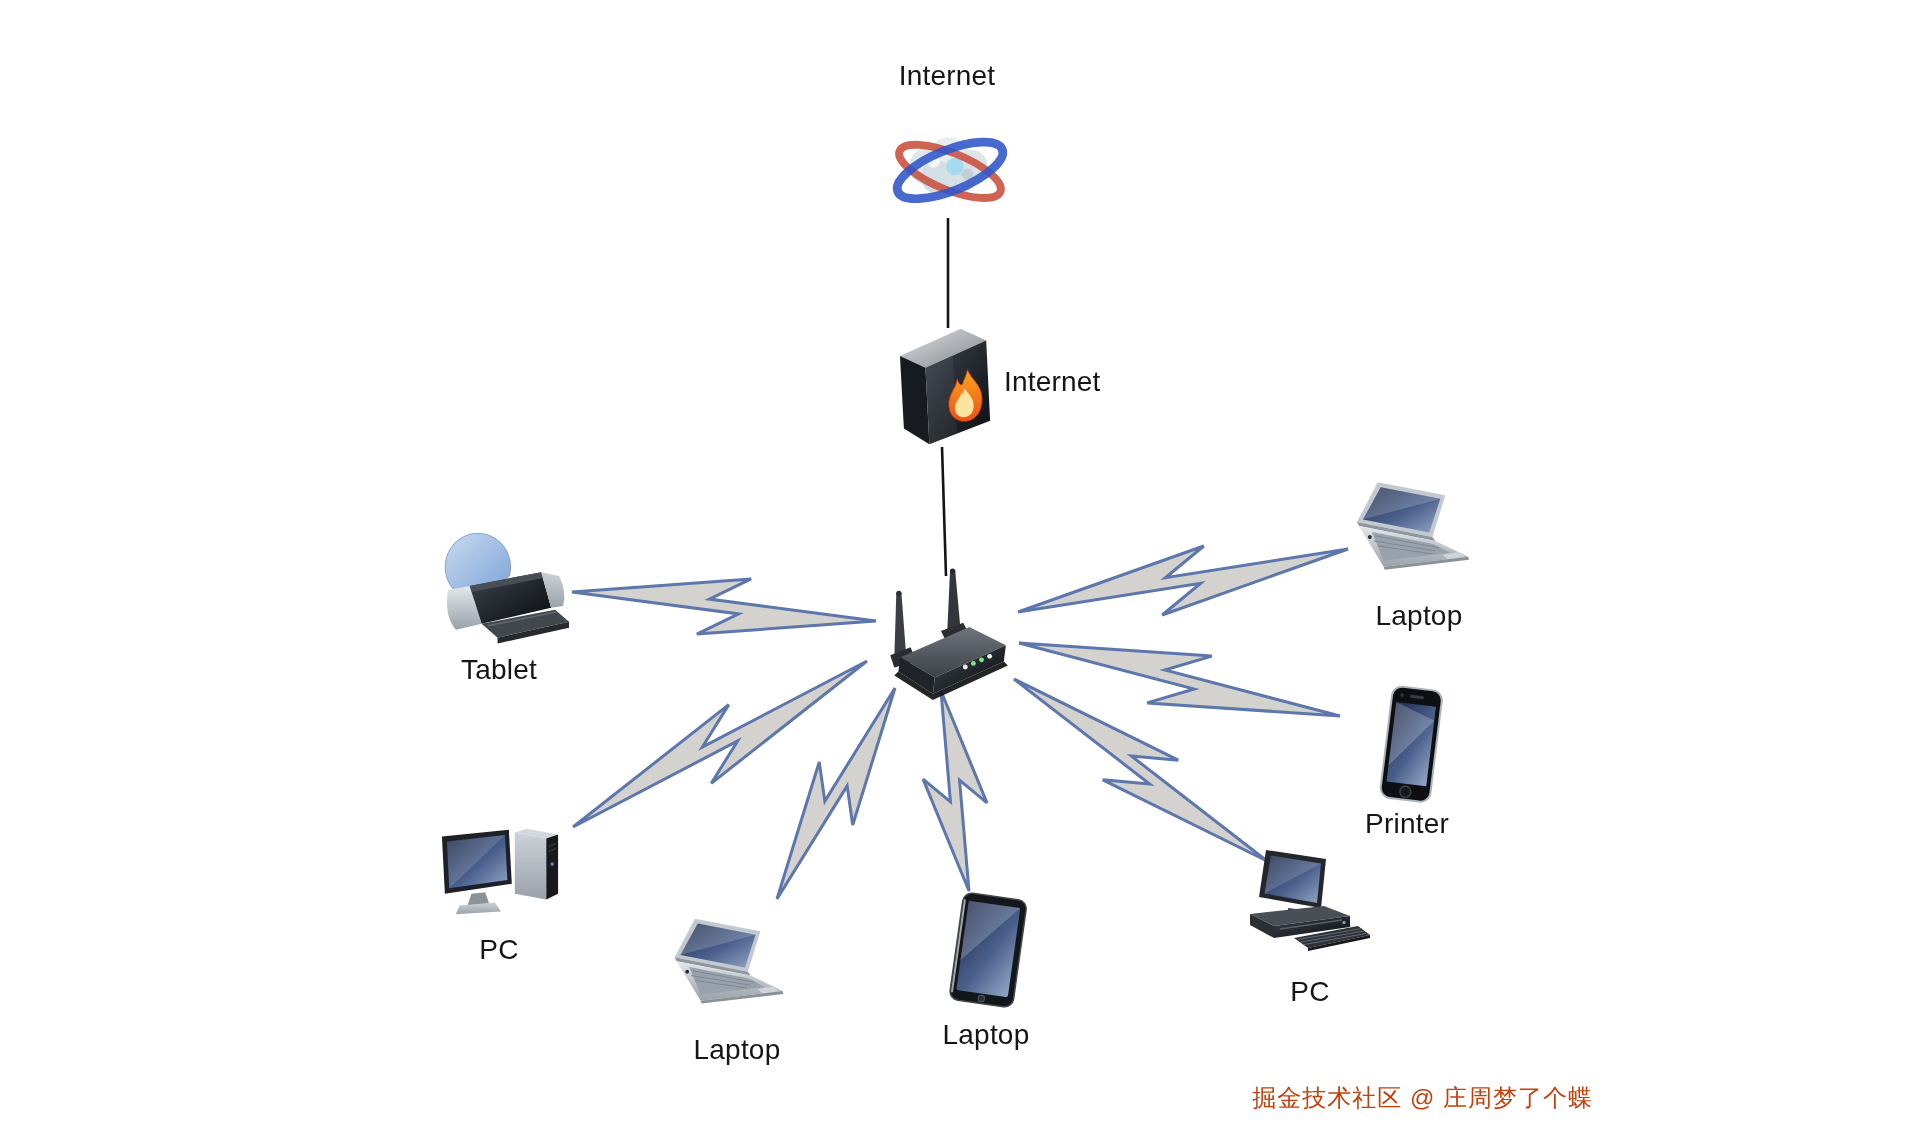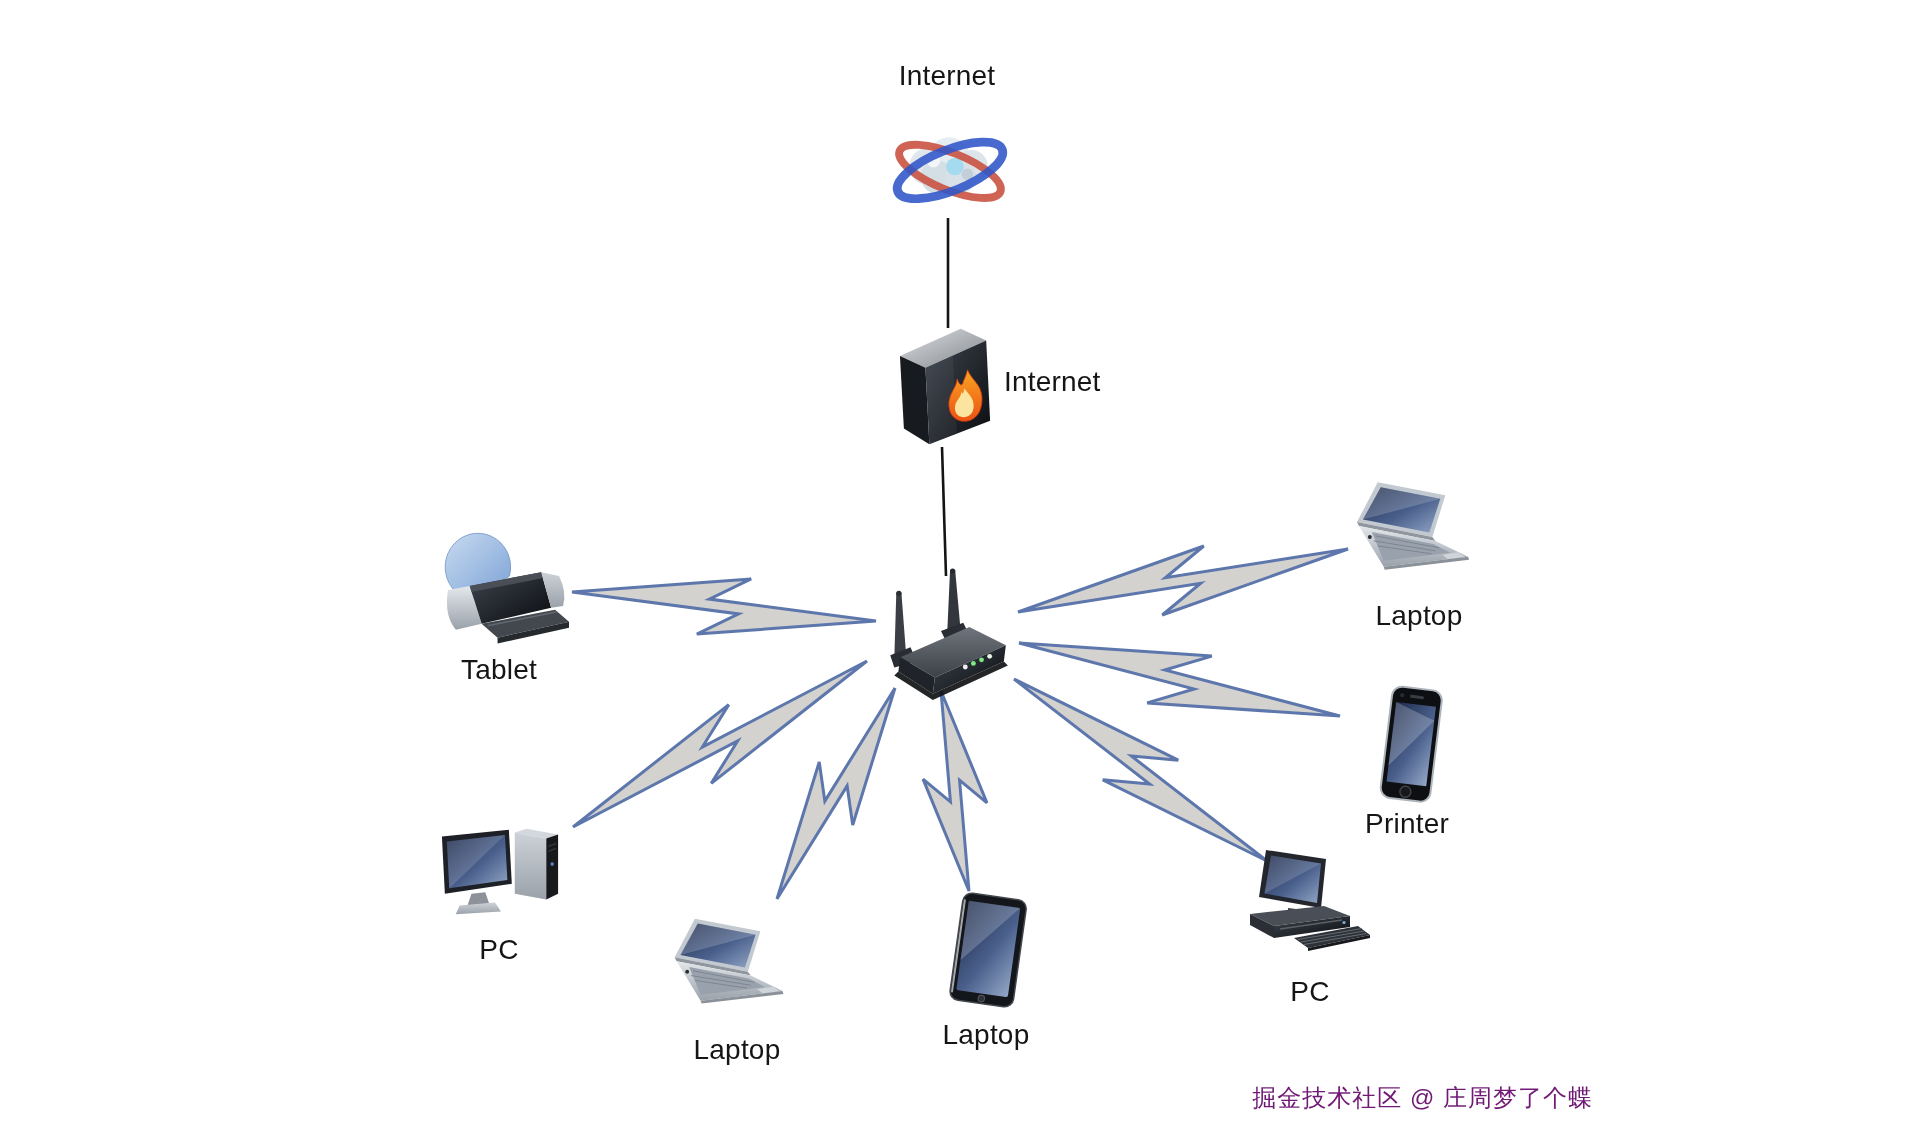--- a/index.html
+++ b/index.html
@@ -8,21 +8,21 @@
     font-family:"Liberation Sans",sans-serif;overflow:hidden;
   }
   .links-layer{position:absolute;left:0;top:0;width:1920px;height:1145px;pointer-events:none;}
   .icon{position:absolute;}
   .node-label{
     position:absolute;color:#151515;font-size:28px;line-height:32px;
     white-space:nowrap;letter-spacing:0.2px;
   }
   .centered{transform:translateX(-50%);}
   .watermark{
-    position:absolute;right:14px;top:1082px;font-size:24px;color:#701a75;
+    position:absolute;right:14px;top:1082px;font-size:24px;color:#c2410c;
     text-shadow:1px 1px 0 #ffffff, 2px 2px 1px rgba(255,255,255,.8);
     letter-spacing:1px;
   }
   .defs-holder{position:absolute;width:0;height:0;overflow:hidden;}
 </style>
 </head>
 <body>
 
 <div class="canvas">
 

